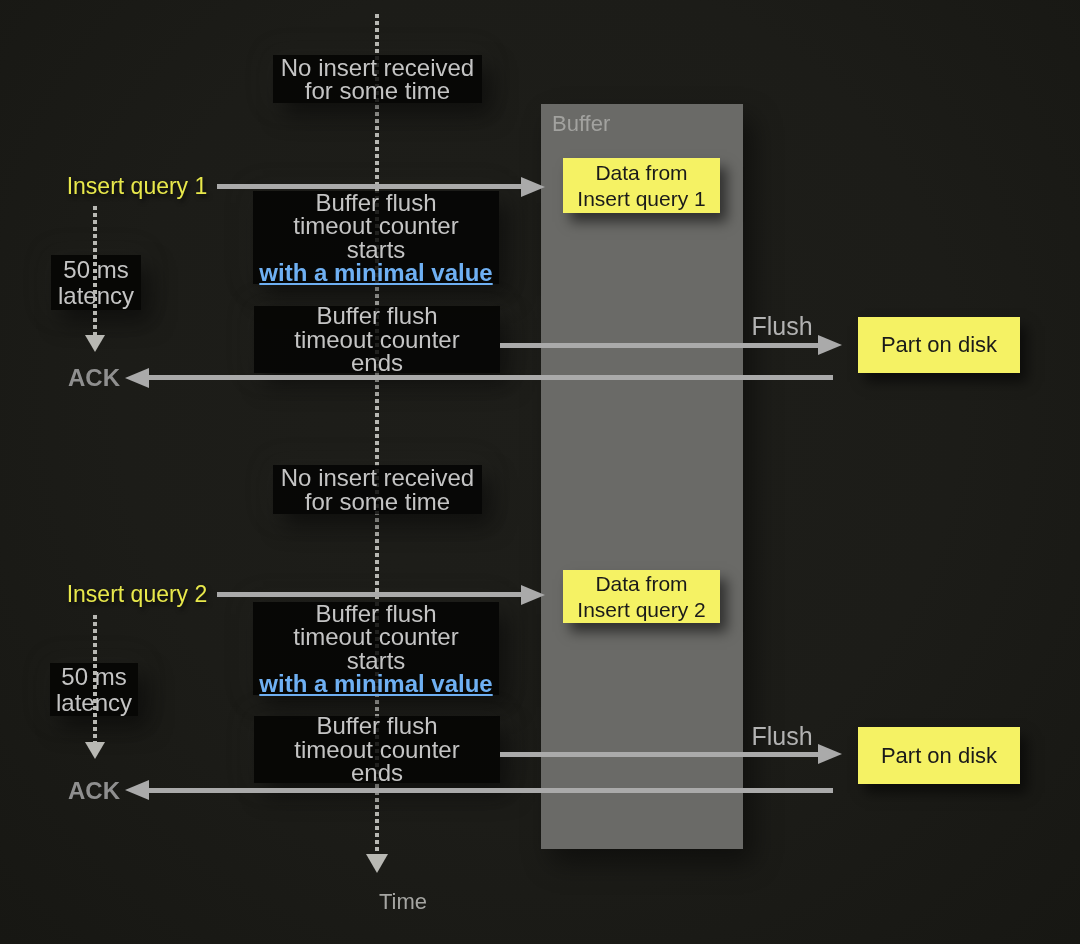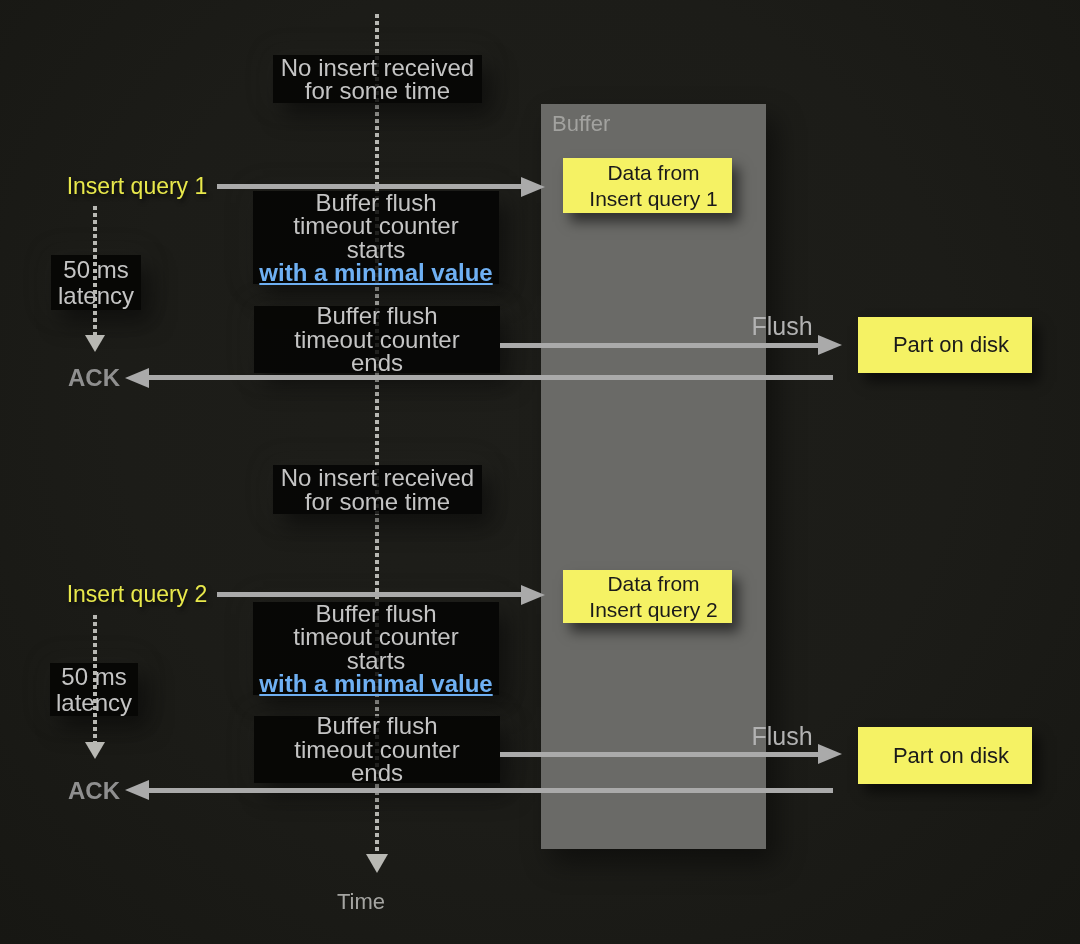--- a/index.html
+++ b/index.html
@@ -16,21 +16,21 @@
   .timeline { left:375px; top:14px; height:840px; z-index:2; }
   .vhead { position:absolute; width:0; height:0;
     border-left:11px solid transparent; border-right:11px solid transparent;
     border-top:19px solid var(--dotted-gray,#b8b8b3); }
   .timeline-head { left:366px; top:854px; z-index:2; }
   .small-dots { z-index:6; }
   .small-head { position:absolute; width:0; height:0; z-index:6;
     border-left:10px solid transparent; border-right:10px solid transparent;
     border-top:17px solid var(--dotted-gray,#b8b8b3); }
   
-  .buffer { position:absolute; left:541px; top:104px; width:225px; height:745px;
+  .buffer { position:absolute; left:541px; top:104px; width:202px; height:745px;
     background:var(--buffer-gray,#6a6a67); z-index:1;
     box-shadow:10px 14px 26px rgba(0,0,0,.45); }
   .buffer-label { position:absolute; left:11px; top:7px; font-size:22px;
     color:var(--buffer-label,#a2a29f); }
   
   .bbox { position:absolute; background:var(--box-bg,rgba(4,4,2,.84));
     color:var(--box-text,#c4c4c4); display:flex; flex-direction:column;
     align-items:center; justify-content:center; text-align:center;
     font-size:24px; line-height:23.5px; z-index:3;
     box-shadow:10px 12px 22px rgba(0,0,0,.5), 0 0 30px 10px rgba(150,150,130,.035); }
@@ -41,21 +41,21 @@
   .b-start-2 { left:253px; top:602px; width:246px; height:93px; }
   .b-end-1   { left:254px; top:306px; width:246px; height:67px; }
   .b-end-2   { left:254px; top:716px; width:246px; height:67px; }
   .b-lat-1   { left:51px;  top:255px; width:90px;  height:55px; line-height:26px; }
   .b-lat-2   { left:50px;  top:663px; width:88px;  height:53px; line-height:26px; }
   
   .note { position:absolute; background:var(--note-yellow,#f5f264);
     color:var(--note-text,#1a1a1a); display:flex; flex-direction:column;
     align-items:center; justify-content:center; text-align:right;
     font-size:21px; line-height:26px; z-index:4;
-    box-shadow:7px 9px 12px rgba(0,0,0,.55);padding-left:12px; }
+    box-shadow:7px 9px 12px rgba(0,0,0,.55); }
   .n-data-1 { left:563px; top:158px; width:157px; height:55px; }
   .n-data-2 { left:563px; top:570px; width:157px; height:53px; }
   .n-disk-1 { left:858px; top:317px; width:162px; height:56px; font-size:22px; }
   .n-disk-2 { left:858px; top:727px; width:162px; height:57px; font-size:22px; }
   
   .arr-line { position:absolute; height:5px; background:var(--arrow-gray,#aaa); z-index:5; }
   .arr-head-r { position:absolute; width:0; height:0; z-index:5;
     border-top:10px solid transparent; border-bottom:10px solid transparent;
     border-left:24px solid var(--arrow-gray,#aaa); }
   .arr-head-l { position:absolute; width:0; height:0; z-index:5;
@@ -75,21 +75,21 @@
   .qlabel { font-size:23px; color:var(--query-yellow,#e8e84b); width:150px; text-align:center;
     text-shadow:2px 3px 4px rgba(0,0,0,.6); }
   .q1 { left:62px; top:173px; }
   .q2 { left:62px; top:581px; }
   .ack-label { font-weight:bold; font-size:24px; color:var(--ack-gray,#8f8f8f); width:60px; text-align:center; }
   .ack-l1 { left:64px; top:364px; }
   .ack-l2 { left:64px; top:777px; }
   .flush-label { font-size:25px; color:var(--flush-gray,#b2b2b2); width:80px; text-align:center; }
   .flush-l1 { left:742px; top:312px; }
   .flush-l2 { left:742px; top:722px; }
-  .time-label { left:311px; top:889px; width:100px; text-align:center;
+  .time-label { left:327px; top:889px; width:100px; text-align:right;
     font-size:22px; color:var(--time-gray,#a5a5a2); }
 </style>
 </head>
 <body>
 
 <div class="canvas">
 
   <div class="vdots timeline"></div>
   <div class="vhead timeline-head"></div>
   <div class="label time-label">Time</div>

